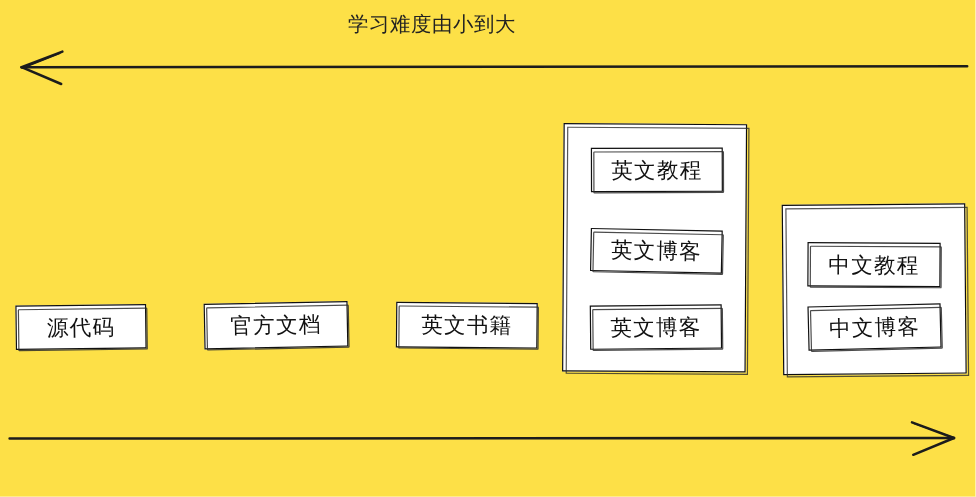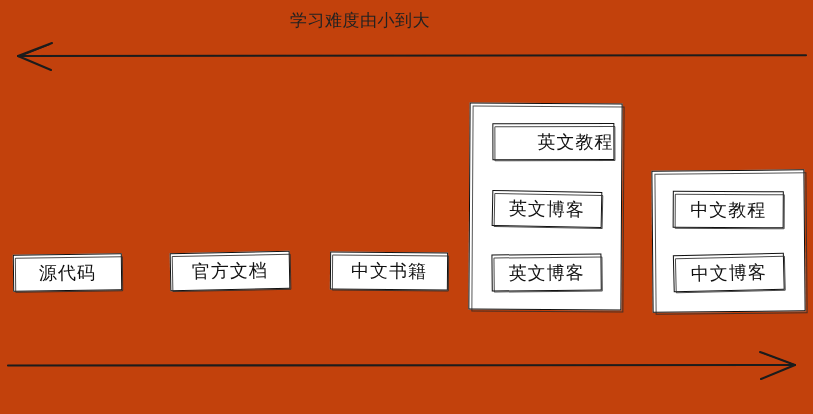--- a/index.html
+++ b/index.html
@@ -8,21 +8,21 @@
     background: #ffffff;
   }
   body {
     font-family: "Liberation Sans", "DejaVu Sans", sans-serif;
     color: #1a1a1a;
   }
   #canvas {
     position: relative;
     width: 813px;
     height: 414px;
-    background: #c2410c;
+    background: #fde047;
     overflow: hidden;
   }
 
   .axis-label {
     position: absolute;
     font-size: 17px;
     line-height: 1;
     color: #222222;
     letter-spacing: 0.5px;
     white-space: nowrap;
@@ -113,41 +113,41 @@
 
   <div class="box r1" style="left:13px; top:254px; width:109px; height:37px;">
     <span class="box-label">源代码</span>
   </div>
 
   <div class="box r2" style="left:170px; top:252px; width:120px; height:38px;">
     <span class="box-label">官方文档</span>
   </div>
 
   <div class="box r3" style="left:330px; top:252px; width:118px; height:38px;">
-    <span class="box-label">中文书籍</span>
+    <span class="box-label">英文书籍</span>
   </div>
 
   <div class="group r7" style="left:469px; top:103px; width:153px; height:207px;">
 
-    <div class="box r4" style="left:22px; top:19px; width:122px; height:37px;justify-content:flex-end;">
+    <div class="box r4" style="left:22px; top:19px; width:110px; height:37px;">
       <span class="box-label">英文教程</span>
     </div>
 
     <div class="box r5" style="left:22px; top:87px; width:110px; height:36px;">
       <span class="box-label">英文博客</span>
     </div>
 
     <div class="box r6" style="left:22px; top:150px; width:110px; height:37px;">
       <span class="box-label">英文博客</span>
     </div>
   </div>
 
   <div class="group r4" style="left:652px; top:170px; width:153px; height:142px;">
 
-    <div class="box r5" style="left:20px; top:20px; width:111px; height:37px;justify-content:center;">
+    <div class="box r5" style="left:20px; top:31px; width:111px; height:37px;justify-content:center;">
       <span class="box-label">中文教程</span>
     </div>
 
     <div class="box r6" style="left:20px; top:83px; width:111px; height:37px;">
       <span class="box-label">中文博客</span>
     </div>
   </div>
 
   <svg class="axis-svg" style="top:348px;" width="813" height="36">
     <g stroke="#1c1c1c" fill="none" stroke-width="2.1" stroke-linecap="round">

